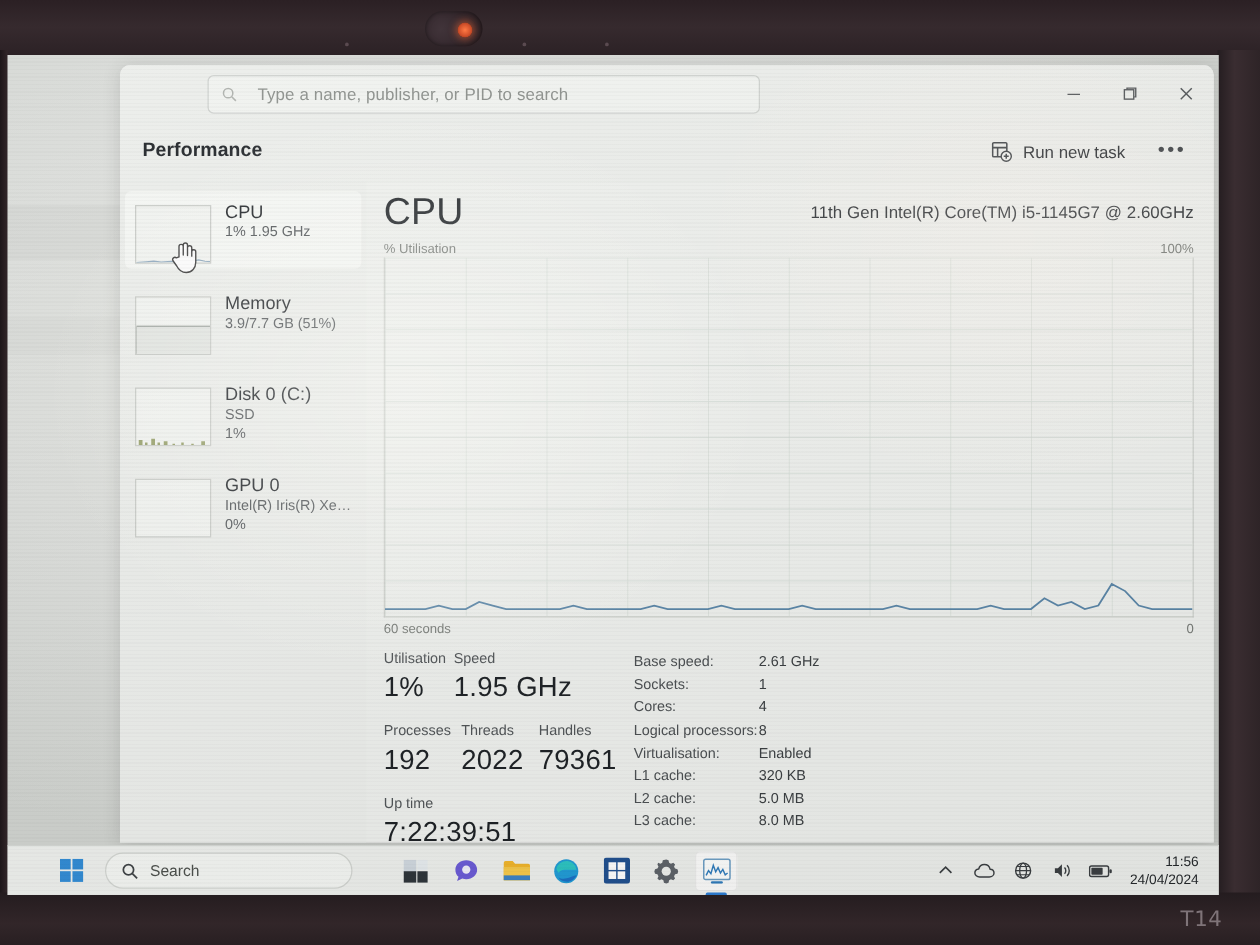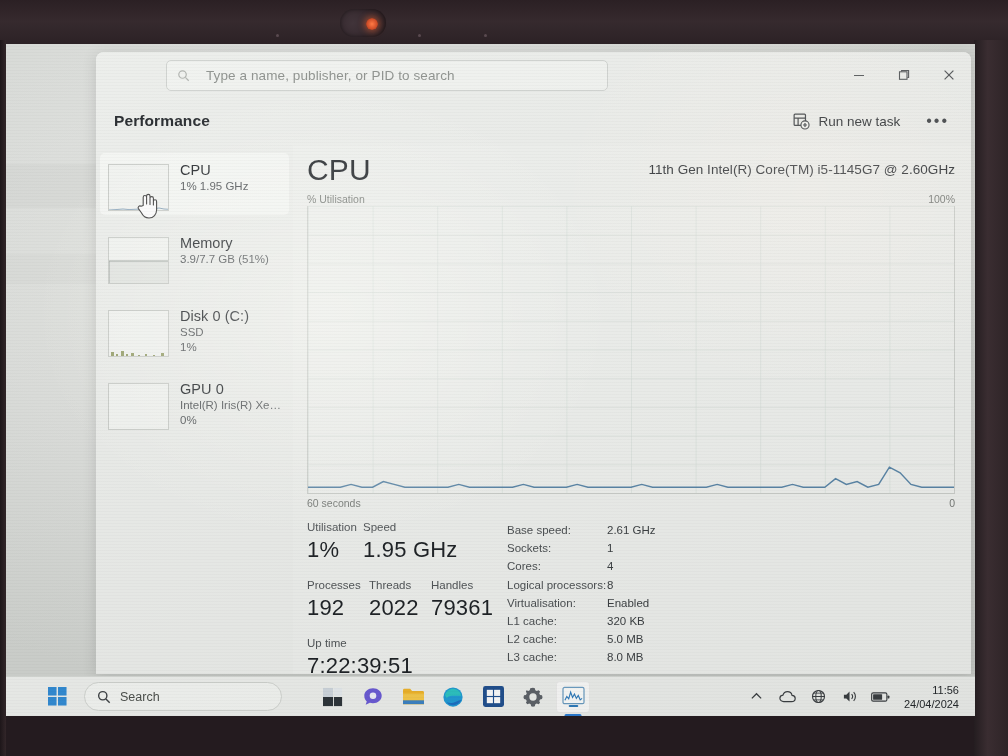--- a/index.html
+++ b/index.html
@@ -425,20 +425,23 @@
   <div class="bezel-top">
     <div class="webcam">
       <div class="webcam-led"></div>
     </div>
     <div class="mic-dot" style="left:276px; top:34px;"></div>
     <div class="mic-dot" style="left:418px; top:34px;"></div>
     <div class="mic-dot" style="left:484px; top:34px;"></div>
   </div>
   <div class="bezel-left"></div>
   <div class="bezel-right"></div>
+  <div class="bezel-bottom">
+    <span class="bezel-brand">T14</span>
+  </div>
 
   <div id="screen">
 
     <div class="desk-band" style="top:120px;height:44px;"></div>
     <div class="desk-band" style="top:210px;height:30px;opacity:.6;"></div>
 
     <div id="tm-window">
 
       <div class="titlebar">
         <div class="search-box">

